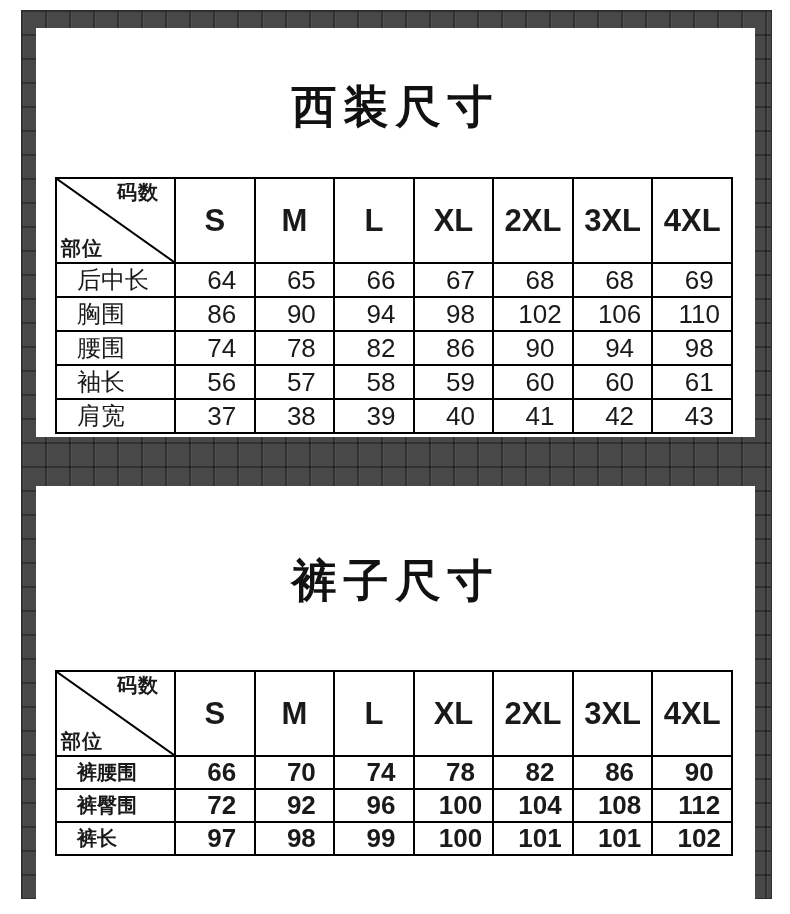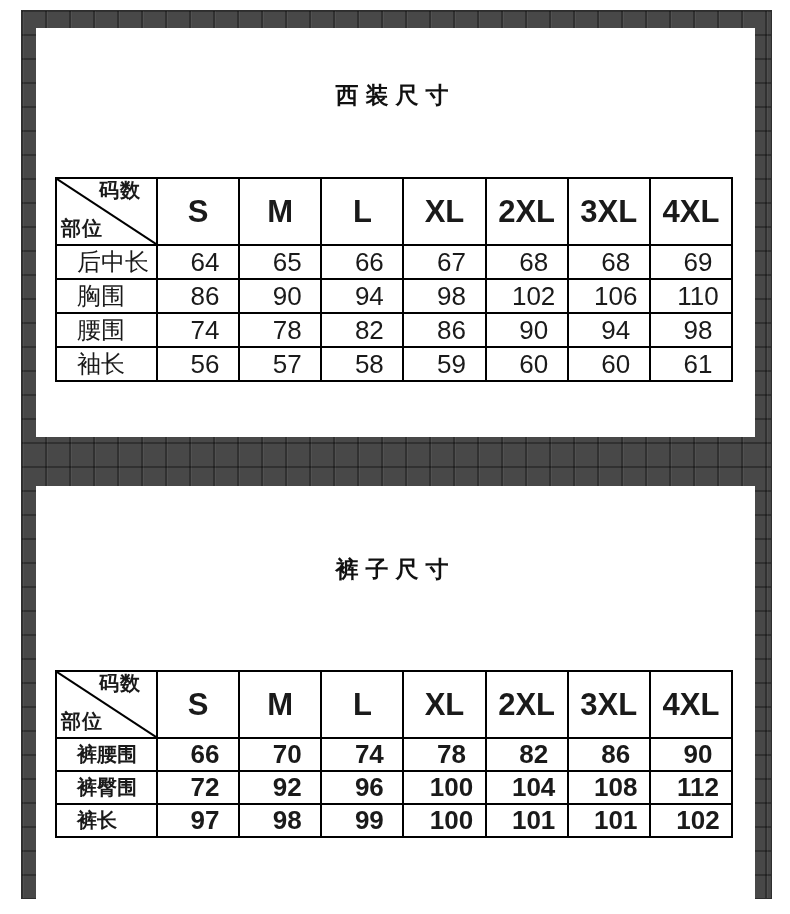--- a/index.html
+++ b/index.html
@@ -38,21 +38,21 @@
     left: 36px;
     width: 719px;
     background: #ffffff;
   }
   #card-suit  { top: 28px;  height: 409px; }
   #card-pants { top: 462px; height: 414px; margin-top: 24px; }
 
   .section-title {
     text-align: center;
     font-weight: 700;
-    font-size: 23px;
+    font-size: 45px;
     line-height: 1;
     letter-spacing: 7px;
     color: #111111;
   }
   #card-suit  .section-title { margin: 56px 0 0 0; }
   #card-pants .section-title { margin: 72px 0 0 0; }
 
   .size-table {
     position: absolute;
     left: 19px;
@@ -72,22 +72,21 @@
   .size-table thead th {
     height: 51px;
     font-size: 31px;
     font-weight: 700;
     text-align: center;
     padding: 0;
   }
   .size-table th.corner {
     position: relative;
     width: 85px;
-    padding: 7px;
-    font-family: Liberation Mono, monospace;
+    padding: 16px;
   }
   .corner svg {
     position: absolute;
     left: 0; top: 0;
     width: 100%; height: 100%;
     display: block;
   }
   .corner-top {
     position: absolute;
     top: 2px; right: 15px;
@@ -188,20 +187,30 @@
         <tr>
           <th>袖长</th>
           <td>56</td>
           <td>57</td>
           <td>58</td>
           <td>59</td>
           <td>60</td>
           <td>60</td>
           <td>61</td>
         </tr>
+        <tr>
+          <th>肩宽</th>
+          <td>37</td>
+          <td>38</td>
+          <td>39</td>
+          <td>40</td>
+          <td>41</td>
+          <td>42</td>
+          <td>43</td>
+        </tr>
       </tbody>
   </table>
 </div>
 
 <div class="card" id="card-pants">
   <div class="section-title">裤子尺寸</div>
   <table class="size-table">
     <thead>
       <tr>
         <th class="corner">

